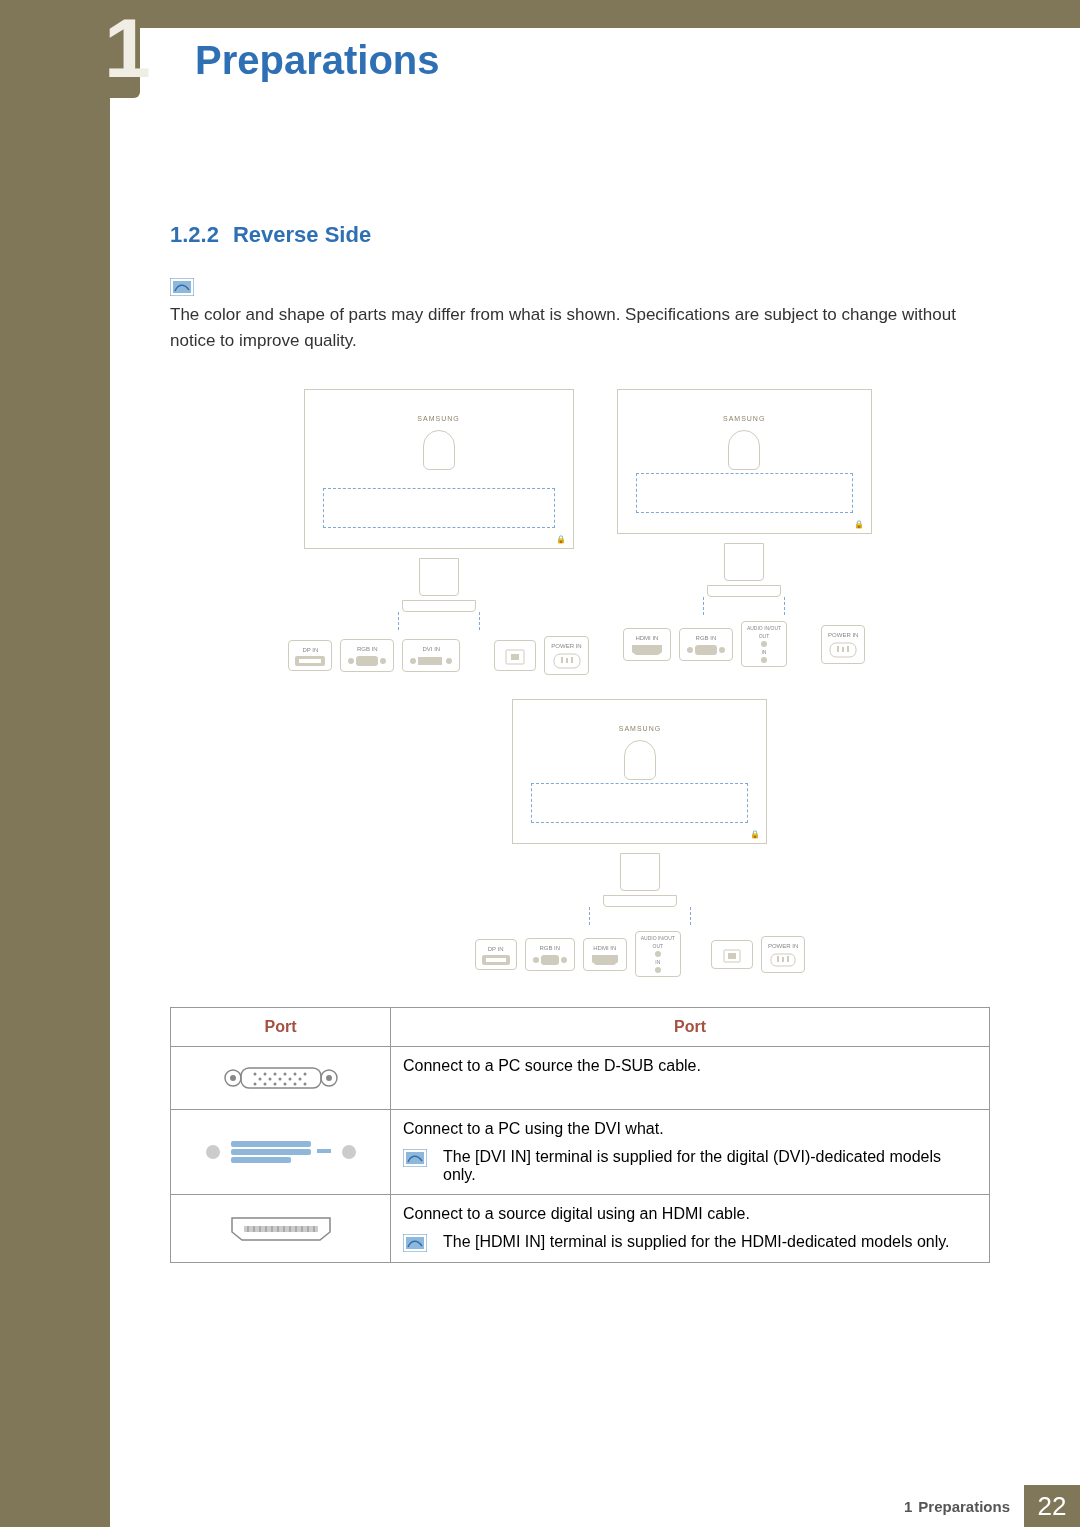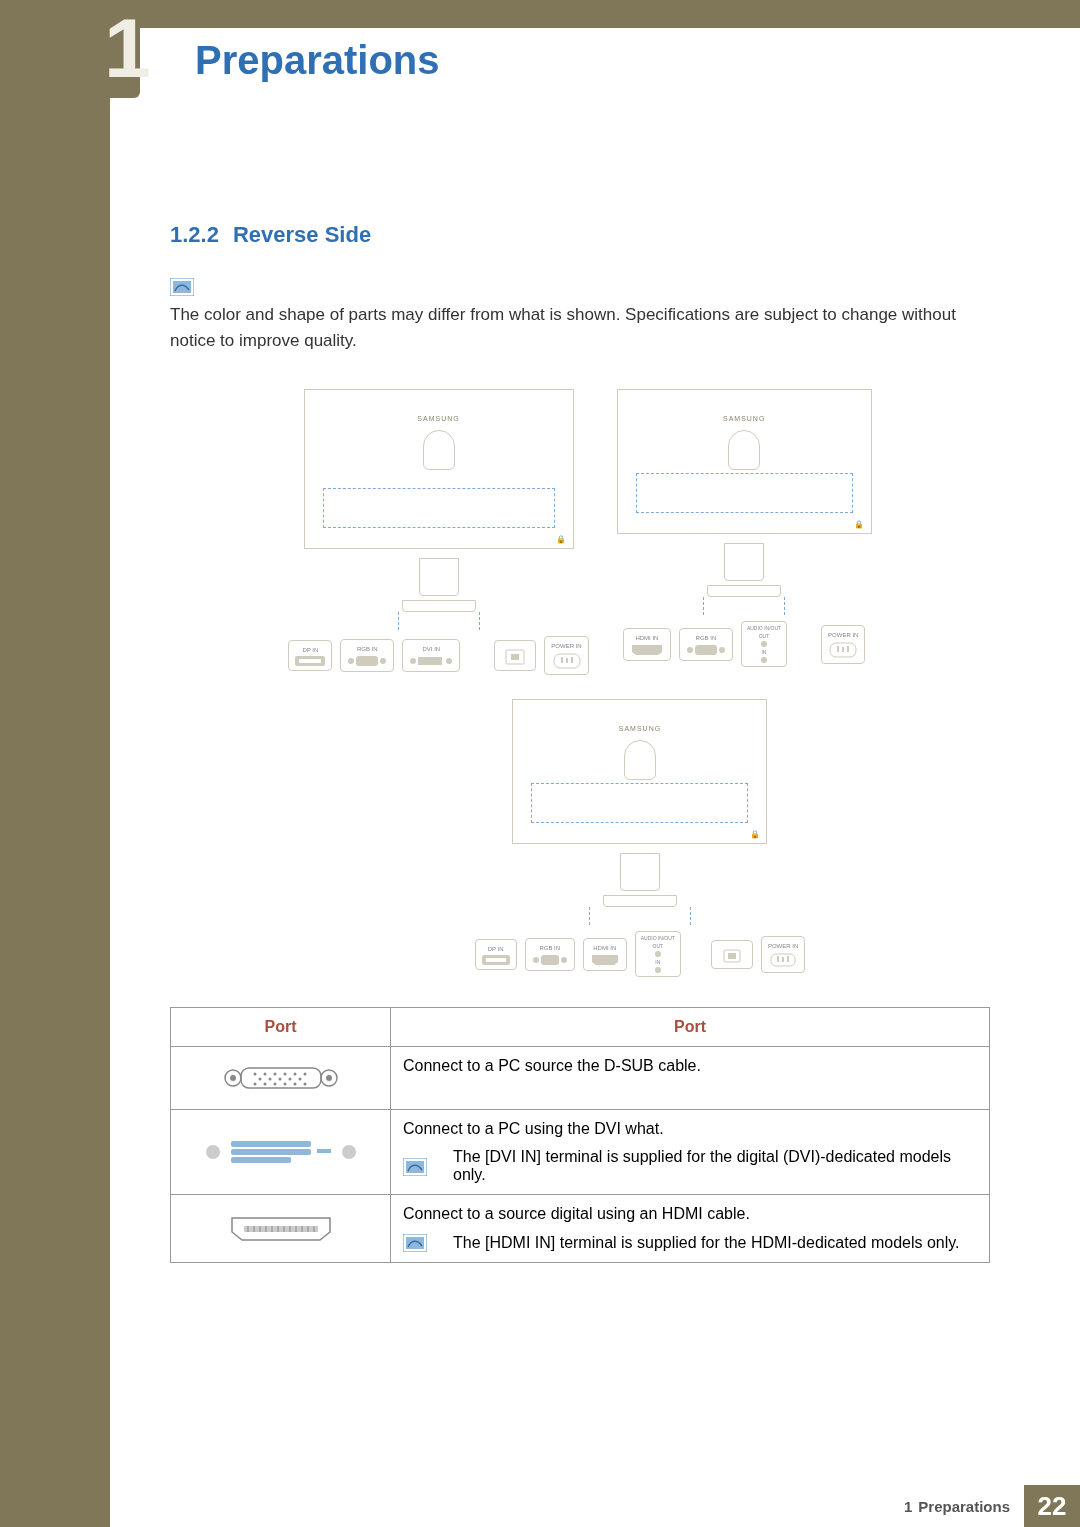--- a/index.html
+++ b/index.html
@@ -220,22 +220,22 @@
     background: #fff;
     text-align: center;
   }
   .port-table td.icon-cell {
     width: 220px;
     text-align: center;
     vertical-align: middle;
   }
   .port-table td .subnote {
     display: flex;
-    align-items: center;
-    gap: 10px;
+    align-items: flex-start;
+    gap: 0;
     margin-top: 10px;
   }
   .port-table td .subnote .note-icon { margin-top: 1px; }
   .port-svg { margin: 6px auto; display:block; }
 
   
   .footer {
     position: absolute;
     left: 110px; right: 0; bottom: 0;
     height: 42px;
@@ -253,21 +253,21 @@
   }
   .footer-text .fnum { margin-right: 6px; }
   .footer-page {
     width: 56px;
     background: #807658;
     color: #fff;
     display: flex;
     align-items: center;
     justify-content: center;
     font-size: 26px;
-    font-weight: 700;
+    font-weight: 400;
   }
 </style>
 </head>
 <body>
 
 <div class="side-bar"></div>
 <div class="top-band"></div>
 <div class="chapter-stub"></div>
 <div class="chapter-num">1</div>
 <div class="page-title">Preparations</div>

